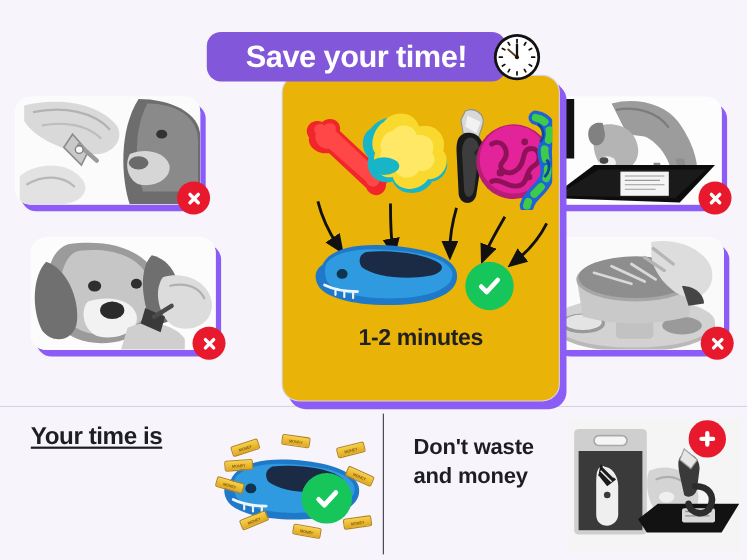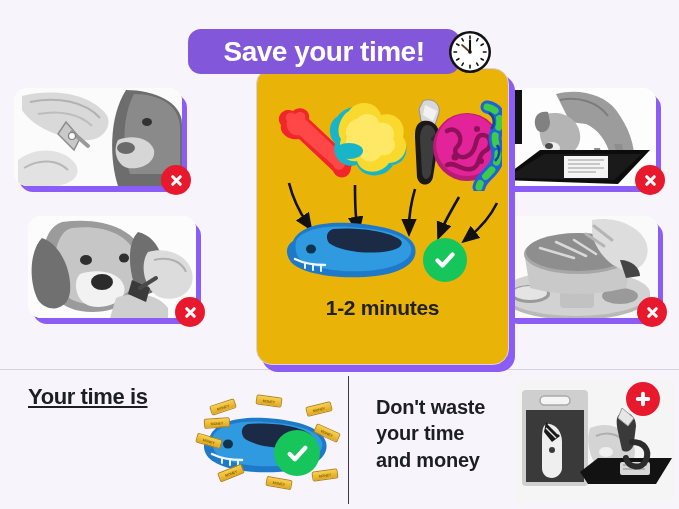--- a/index.html
+++ b/index.html
@@ -482,21 +482,20 @@
     <div class="money-bar" style="left:116px;top:88px;  transform:rotate(-8deg);">
         <span>MONEY</span>
       </div>
     <div class="money-bar" style="left:8px;  top:36px;  transform:rotate(-4deg);">
         <span>MONEY</span>
       </div>
   </div>
 
   <div id="br-text">
     <div>Don't waste</div>
-    <div>your time</div>
     <div>and money</div>
   </div>
 
   <div id="br-product">
     <svg width="158" height="122" viewBox="0 0 158 122" style="position:absolute;inset:0;filter:grayscale(1);">
       <rect width="158" height="122" fill="#f7f4fb"></rect>
 
       <rect x="6" y="10" width="66" height="96" rx="4" fill="#cfcfcf"></rect>
       <rect x="24" y="16" width="30" height="9" rx="4.5" fill="#f7f4fb" stroke="#a9a9a9" stroke-width="1.5"></rect>
       <rect x="10" y="30" width="58" height="72" fill="#3a3a3a"></rect>

